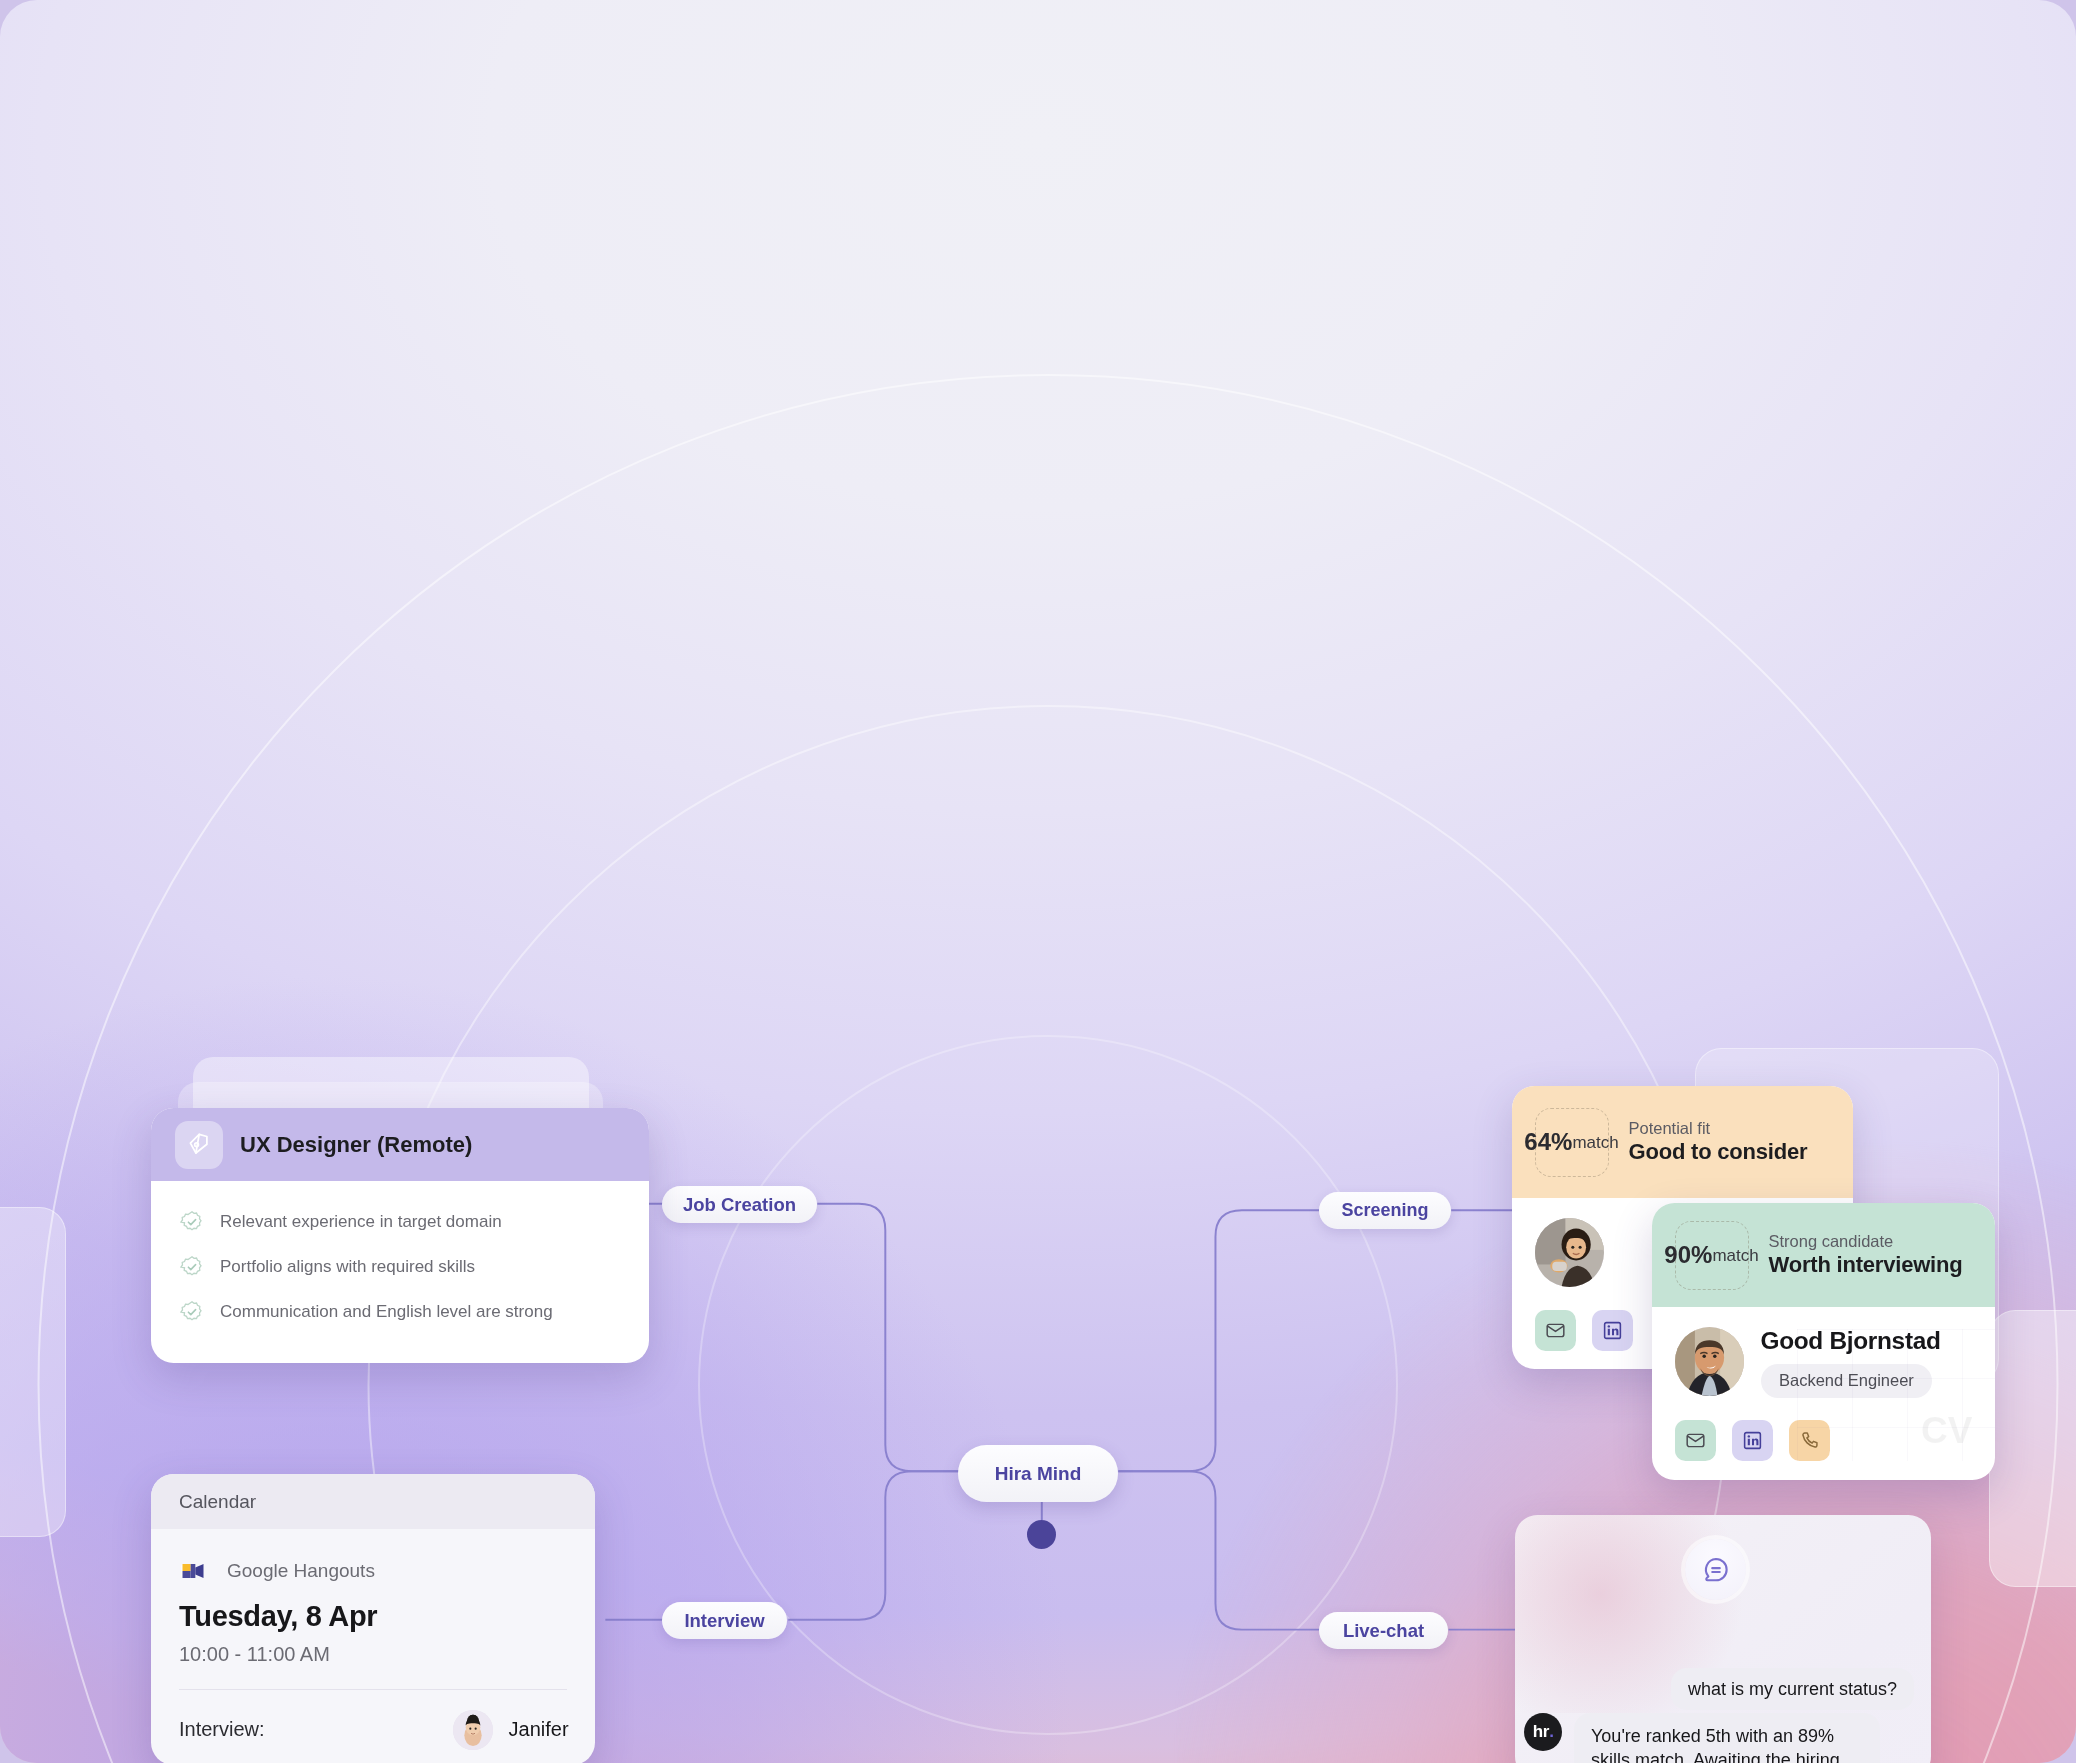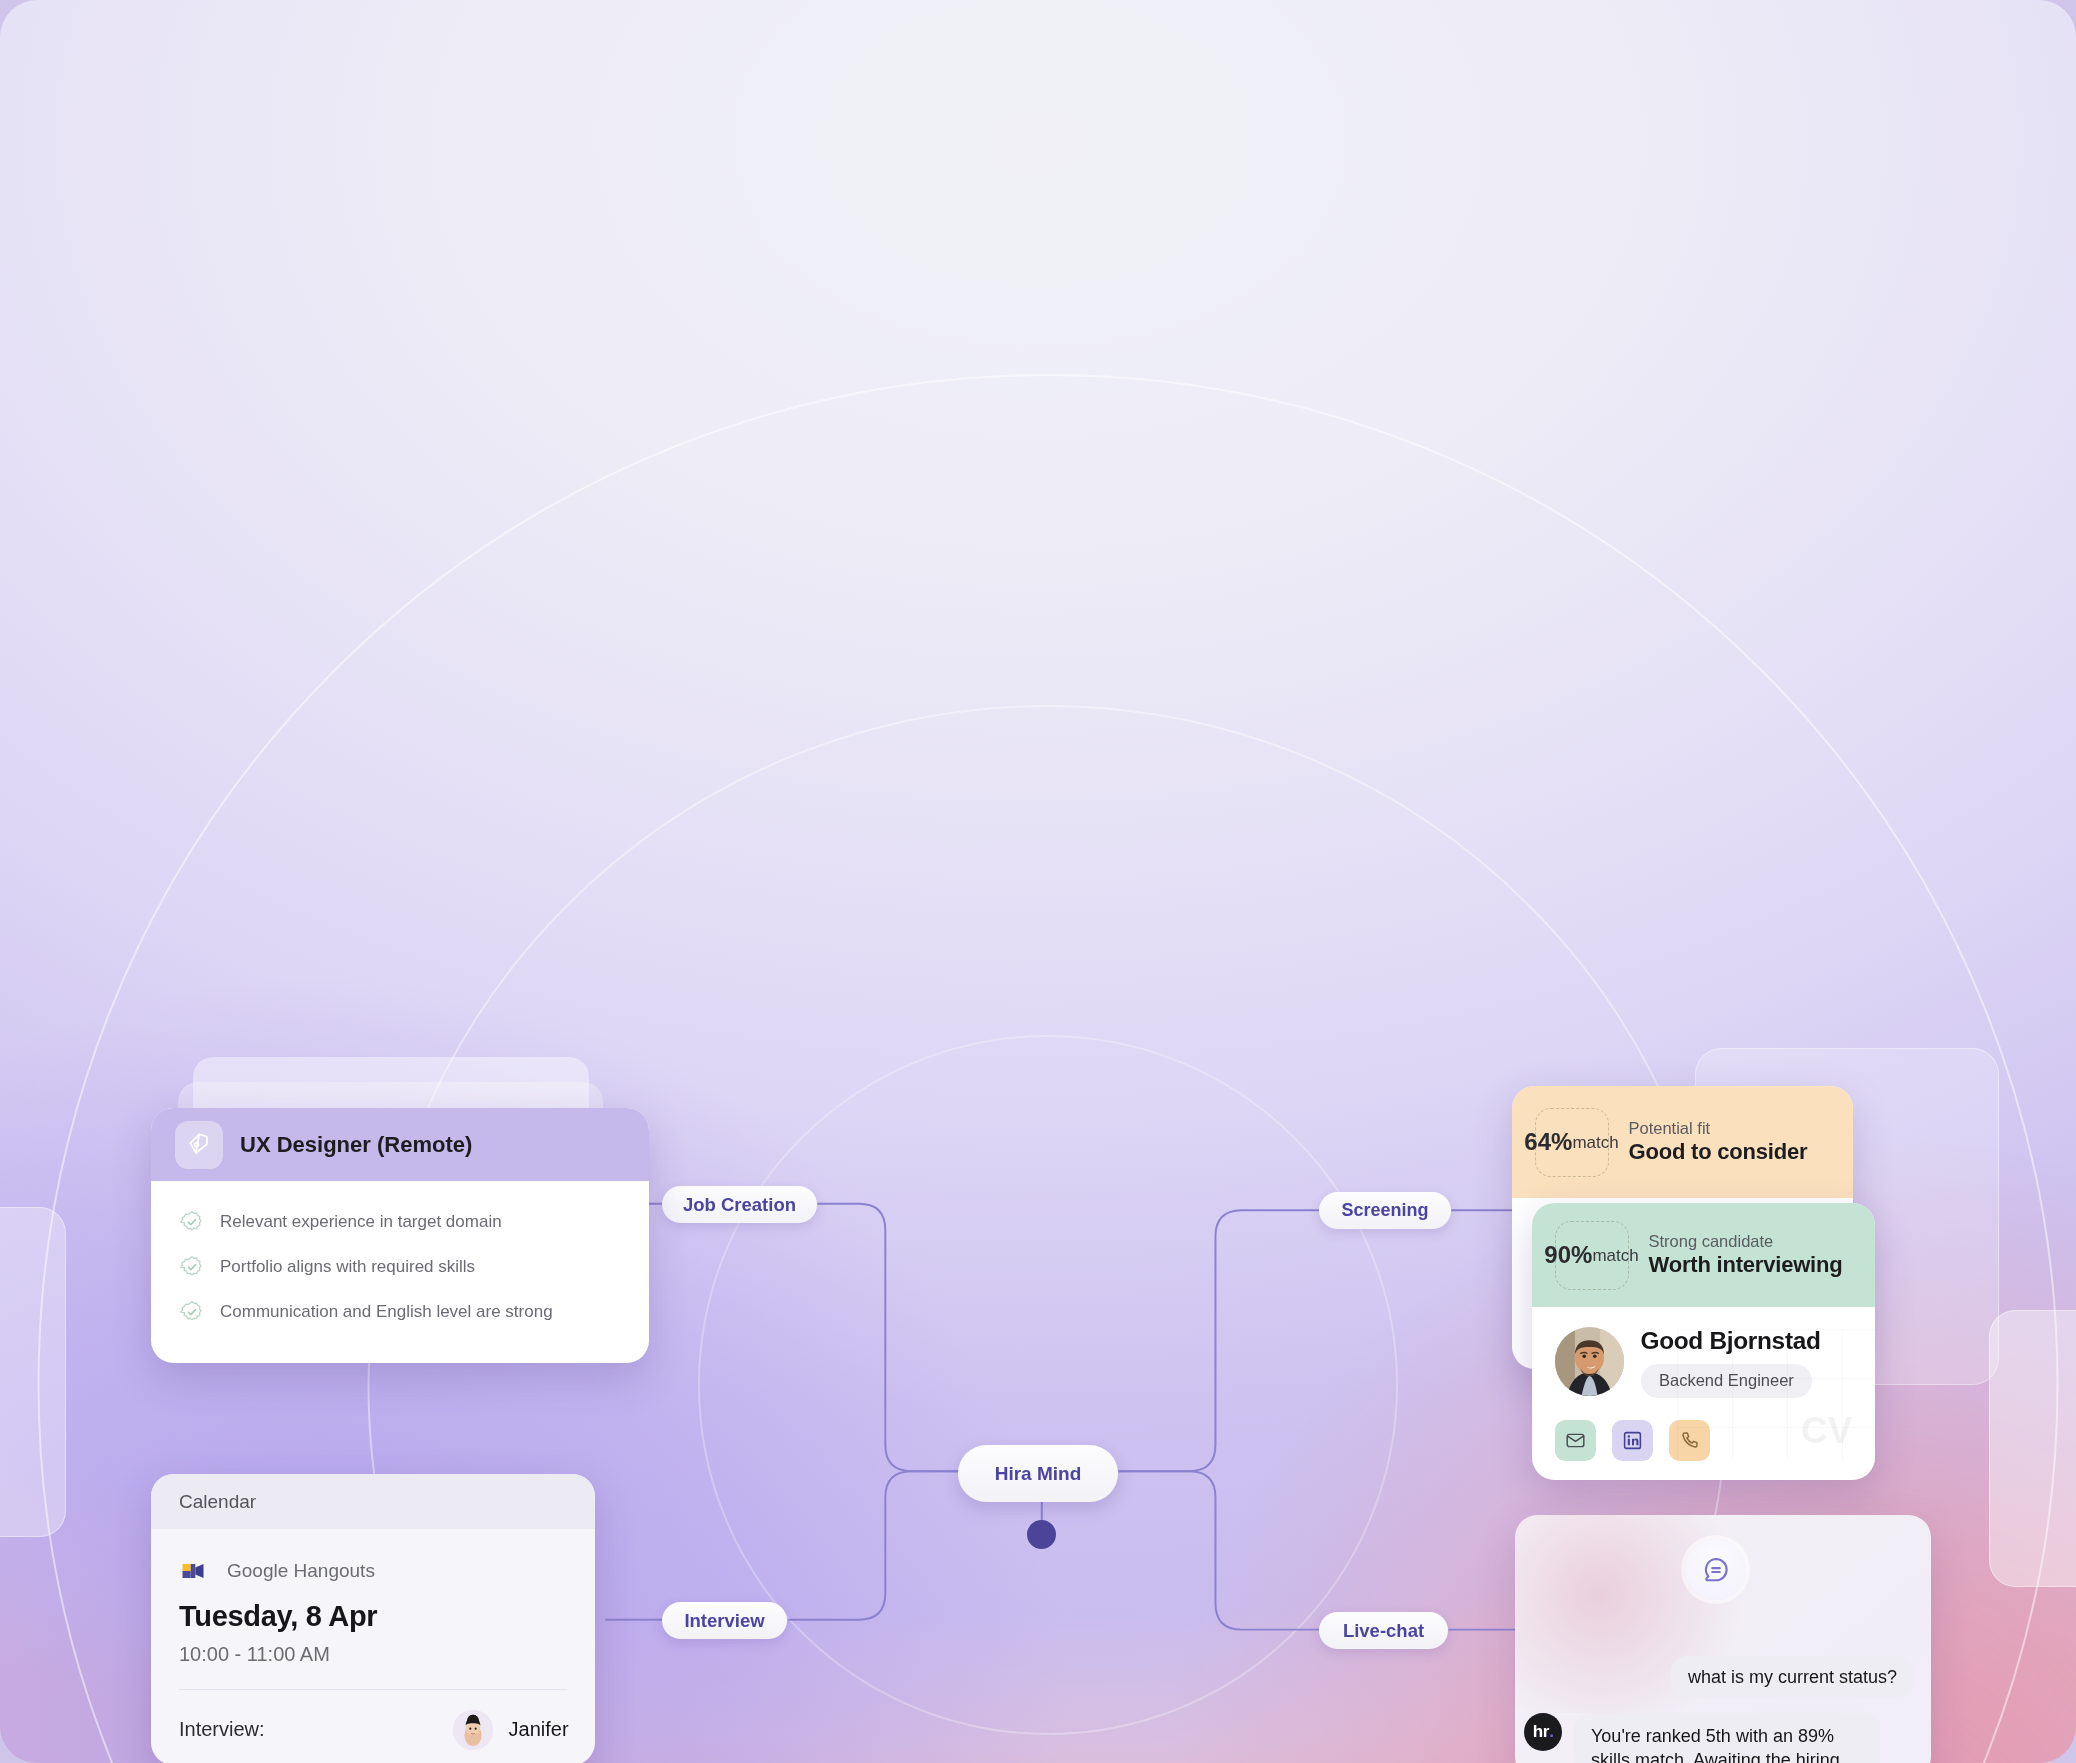--- a/index.html
+++ b/index.html
@@ -114,21 +114,21 @@
   #cal-div { height:1.3px; background:#e4e2ec; margin:22.5px 28px 0 0; }
   #cal-row { display:flex; align-items:center; margin-top:20px; padding-right:26.4px; }
   #cal-row-label { font-size:20px; color:#2c2c31; }
   #cal-person { margin-left:auto; display:flex; align-items:center; gap:16px; }
   #cal-person-name { font-size:20px; color:#17171a; font-weight:400; }
   .avatar { border-radius:50%; overflow:hidden; flex:none; background:#e7e2ef; }
 
   
   #cand-orange { left: 1512px; top: 1086px; width: 341px; height: 283px; background:#fff; }
   #cand-orange-head { height: 112px; background:#fae0bd; display:flex; align-items:center; padding-left:22.5px; gap:20px; }
-  #cand-green { left: 1532px; top: 1203px; width: 343px; height: 277px; background:#fff; }
+  #cand-green { left: 1652px; top: 1203px; width: 343px; height: 277px; background:#fff; }
   #cand-green-head { height: 104px; background:#c5e3d5; display:flex; align-items:center; padding-left:22.5px; gap:20px; }
   .match-box { width:74px; height:69px; border-radius:16px; border:1.3px dashed rgba(120,110,90,.35);
                display:flex; flex-direction:row; align-items:center; justify-content:center; flex:none; }
   .match-box .pct { font-size:24px; font-weight:700; color:#2b2b30; line-height:1; }
   .match-box .lbl { font-size:17px; color:#3a3a40; margin-top:2.6px; }
   .fit-sub { font-size:16.5px; color:#5b5b63; }
   .fit-main { font-size:22px; font-weight:700; color:#1d1d20; margin-top:1.3px; letter-spacing:-0.2px; }
   .cand-body { position:relative; padding:20px 0 0 22.5px; }
   .cand-row { display:flex; align-items:flex-start; gap:17px; }
   .cand-name { font-size:24.4px; font-weight:700; color:#17171a; letter-spacing:-0.3px; }
@@ -149,21 +149,21 @@
   #chat-card { left: 1515px; top: 1515px; width: 416px; height: 264px;
                background: linear-gradient(140deg,#f6f3f8 0%,#f2eff6 35%,#f0edf6 70%,#f1eef7 100%);
                box-shadow: 0 14.5px 40px rgba(72,52,120,.16); }
   #chat-tint { position:absolute; left:-26.4px; top:-40px; width:277px; height:238px;
                background: radial-gradient(circle at 40% 50%, rgba(226,180,200,.55) 0%, rgba(226,190,210,0) 70%); }
   #chat-icon { position:absolute; left:170px; top:24px; width:61px; height:61px; border-radius:50%;
                background: radial-gradient(circle at 50% 30%, #fbfaff 0%, #f3f1fa 100%);
                box-shadow: 0 0 0 4px rgba(255,255,255,.55);
                display:flex; align-items:center; justify-content:center; }
   .bubble { position:absolute; background:#eeedf3; }
-  #bub-user { right:17px; top:141px; max-width:251px; border-radius:16px; padding:10.6px 17px;
+  #bub-user { right:17px; top:153px; max-width:251px; border-radius:16px; padding:10.6px 17px;
               font-size:18px; color:#17171a; white-space:nowrap; }
   #bub-hr { left:59px; top:198px; width:306px; border-radius:16px; padding:12px 17px;
             font-size:18px; line-height:1.32; color:#17171a; }
   #hr-avatar { position:absolute; left:9.2px; top:198px; width:38px; height:38px; border-radius:50%;
                background:#1b1b1e; display:flex; align-items:center; justify-content:center;
                font-size:17px; font-weight:700; color:#fff; letter-spacing:-0.3px; }
   #hr-avatar i { color:#6e63d6; font-style:normal; }
 </style>
 </head>
 <body>

